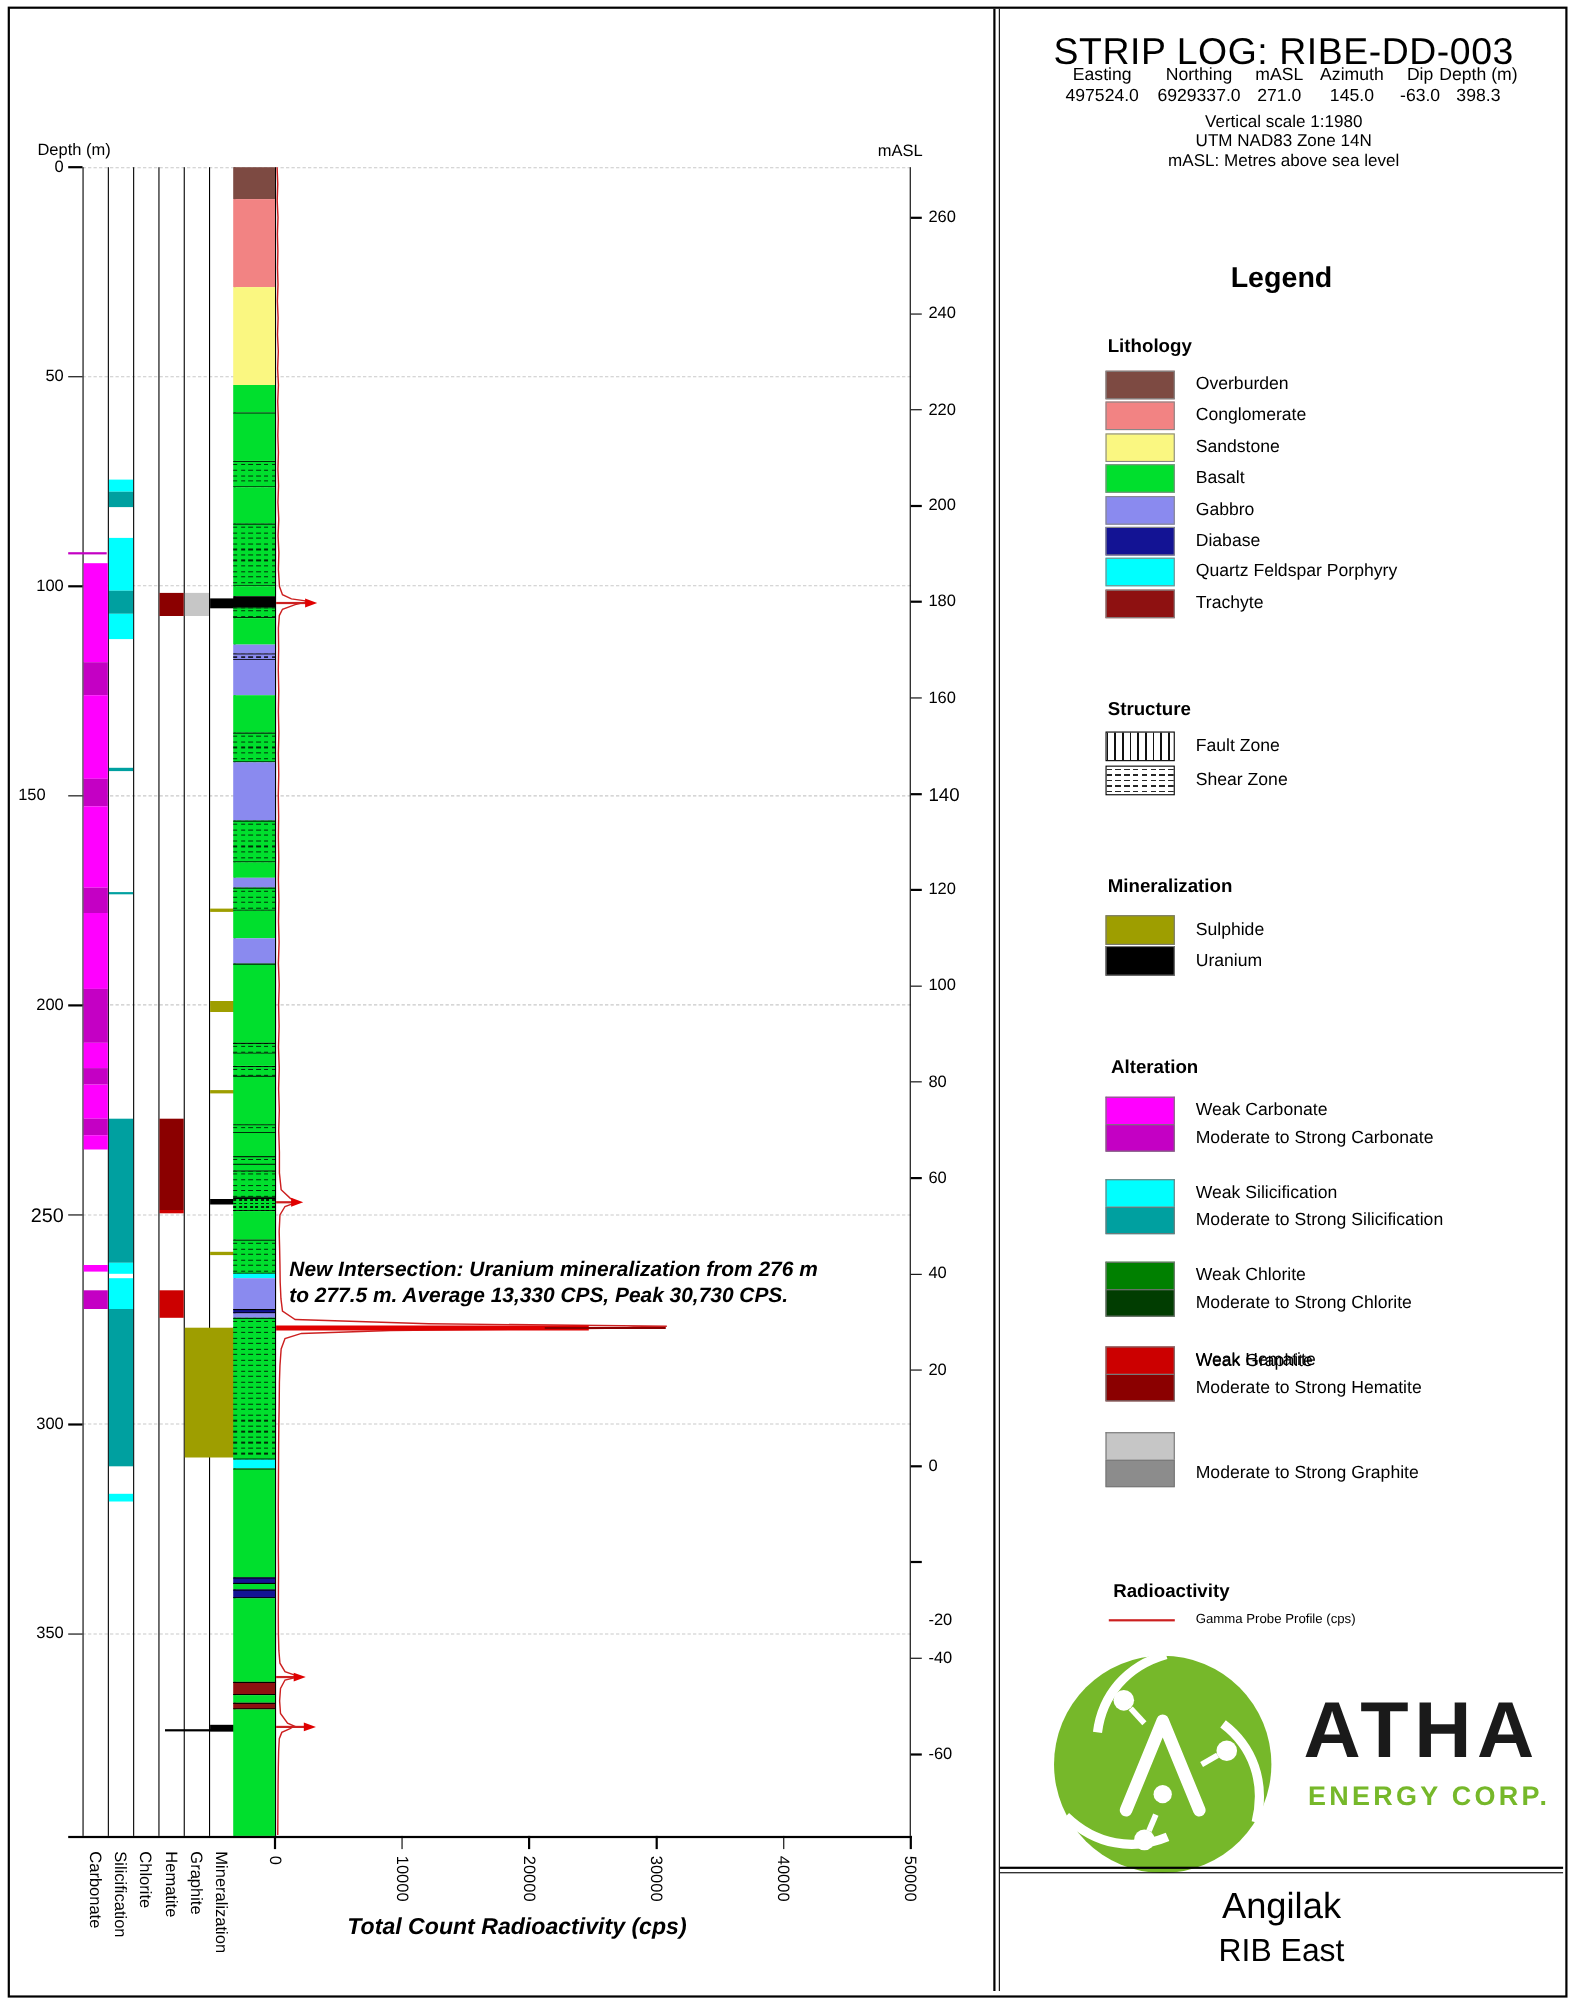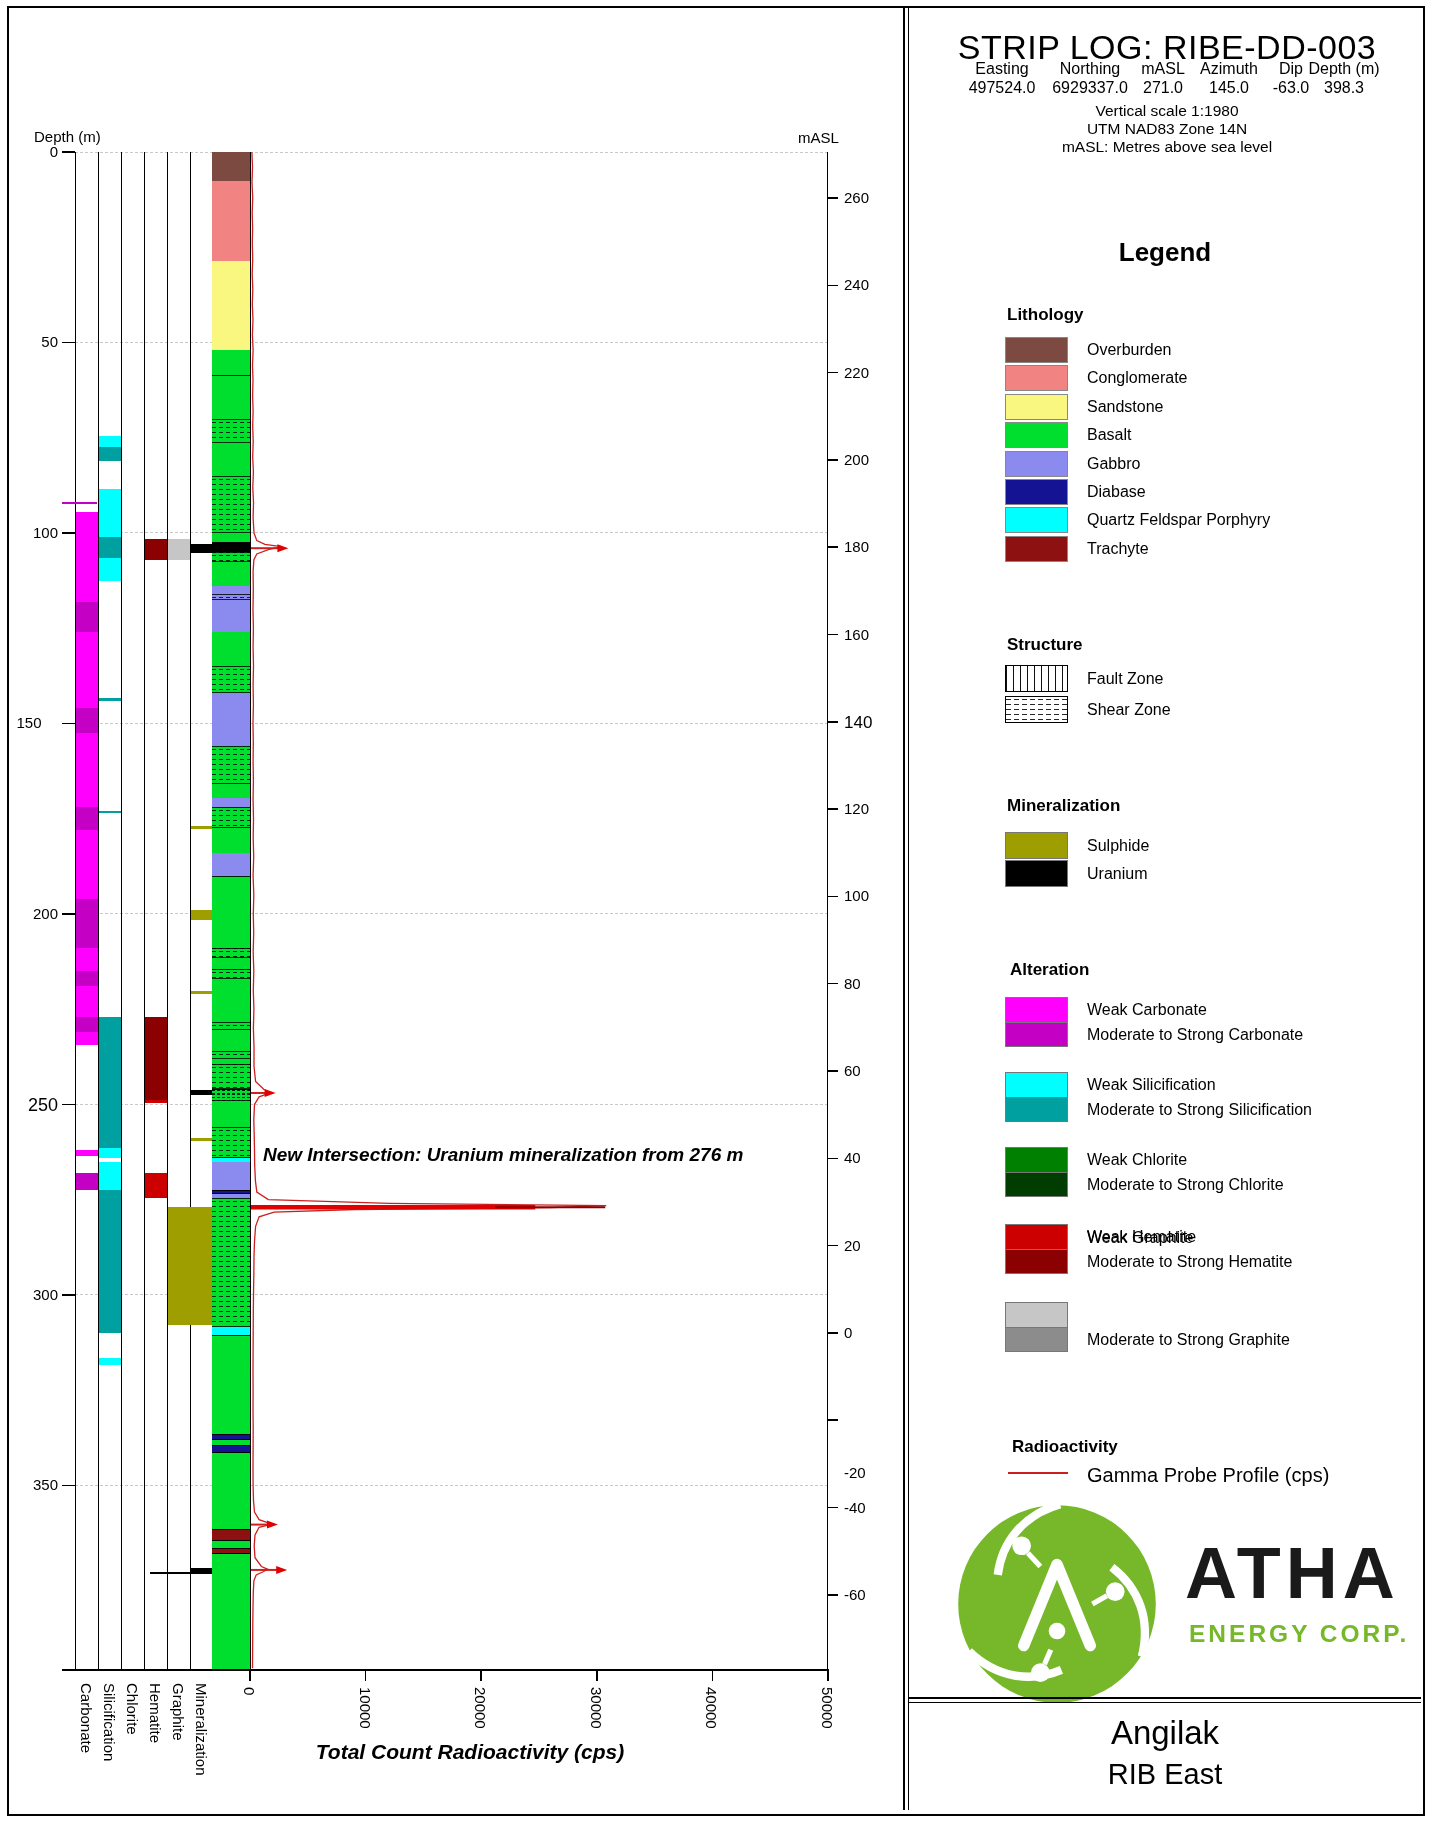--- a/index.html
+++ b/index.html
@@ -209,20 +209,21 @@
       <div style="left: 827.25px; top: 1669.36px; width: 1.5px; height: 12px; background: rgb(0, 0, 0); position: absolute;"></div>
       <div style="left: 819px; top: 1687.36px; font-size: 15px; position: absolute; writing-mode: vertical-rl;">50000</div>
       <div style="left: 77.5px; top: 1683.36px; font-size: 15px; position: absolute; writing-mode: vertical-rl;">Carbonate</div>
       <div style="left: 100.5px; top: 1683.36px; font-size: 15px; position: absolute; writing-mode: vertical-rl;">Silicification</div>
       <div style="left: 123.5px; top: 1683.36px; font-size: 15px; position: absolute; writing-mode: vertical-rl;">Chlorite</div>
       <div style="left: 146.5px; top: 1683.36px; font-size: 15px; position: absolute; writing-mode: vertical-rl;">Hematite</div>
       <div style="left: 169.5px; top: 1683.36px; font-size: 15px; position: absolute; writing-mode: vertical-rl;">Graphite</div>
       <div style="left: 192.5px; top: 1683.36px; font-size: 15px; position: absolute; writing-mode: vertical-rl;">Mineralization</div>
       <div class="ann" style="left: 263px; top: 1143px; position: absolute;">
         <div>New Intersection: Uranium mineralization from 276 m</div>
+        <div>to 277.5 m. Average 13,330 CPS, Peak 30,730 CPS.</div>
       </div>
     </div>
   <svg id="gamma-svg" class="abs" style="left:0;top:0;pointer-events:none;" width="1433" height="1821">
       <polyline points="251.9,152.0 252.5,167.2 252.0,182.5 252.7,197.7 252.2,213.0 252.6,228.2 252.3,243.4 252.7,258.7 252.2,273.9 252.8,289.1 252.3,304.4 253.0,319.6 252.4,334.9 253.1,350.1 252.5,365.3 253.0,380.6 252.6,395.8 253.1,411.1 252.7,426.3 253.2,441.5 252.7,456.8 253.4,472.0 252.8,487.2 253.5,502.5 253.1,517.7 254.0,533.0 256.8,540.6 264.9,544.4 281.1,546.7 268.3,549.7 256.8,553.9 253.9,559.6 253.1,571.1 253.3,590.1 253.0,609.2 253.4,628.2 253.1,647.2 253.5,666.3 253.1,685.3 253.4,704.4 253.0,723.4 253.3,742.5 253.1,761.5 253.4,780.6 253.1,799.6 253.5,818.7 253.2,837.7 253.7,856.8 253.1,875.8 253.8,894.9 253.3,913.9 253.7,933.0 253.2,952.0 253.8,971.1 253.3,990.1 253.9,1009.2 253.4,1028.2 254.0,1047.3 254.0,1066.3 255.6,1081.5 263.7,1089.2 269.5,1093.0 259.1,1096.8 254.5,1104.4 253.8,1119.6 254.2,1134.9 254.5,1150.1 254.7,1165.4 255.4,1180.6 256.8,1192.0 268.3,1199.6 389.7,1203.4 606.2,1205.7 551.6,1207.6 355.0,1209.5 274.1,1212.2 259.1,1216.8 255.6,1226.3 254.5,1241.5 254.0,1256.8 253.8,1275.8 253.5,1294.9 253.3,1313.9 253.2,1333.0 253.1,1352.0 253.0,1371.1 253.1,1390.1 253.0,1409.2 253.2,1428.2 253.1,1447.3 253.0,1466.3 253.1,1485.4 253.5,1500.6 254.5,1512.0 259.1,1519.6 271.8,1524.2 259.1,1527.3 255.0,1534.9 254.2,1546.3 255.0,1557.7 261.4,1566.5 267.5,1569.2 263.7,1571.5 256.2,1574.9 253.9,1580.6 253.3,1592.0 253.0,1607.3 252.8,1622.5 252.7,1637.7 252.6,1653.0 252.5,1668.2" fill="none" stroke="#CC2020" stroke-width="1.3"></polyline>
       <line x1="251" y1="548.1984" x2="278.368" y2="548.1984" stroke="#CC2020" stroke-width="2"></line>
       <polygon points="288.368,548.1984 277.368,544.1984 277.368,552.1984" fill="#E00000"></polygon>
       <line x1="251" y1="1092.9712" x2="265.652" y2="1092.9712" stroke="#CC2020" stroke-width="2"></line>
       <polygon points="275.652,1092.9712 264.652,1088.9712 264.652,1096.9712" fill="#E00000"></polygon>
       <line x1="251" y1="1207.2592" x2="535.2388000000001" y2="1207.2592" stroke="#E00000" stroke-width="4.5"></line>
       <line x1="495.2388000000001" y1="1207.2592" x2="605.2388000000001" y2="1207.2592" stroke="#8B0000" stroke-width="2"></line>
@@ -307,21 +308,21 @@
       <div class="swatch" style="left: 1005px; top: 1249px; height: 25px; background: rgb(139, 0, 0);"></div>
       <div class="leglabel" style="top: 1237px;">Weak Hematite</div>
       <div class="leglabel" style="top: 1262px;">Moderate to Strong Hematite</div>
       <div class="swatch" style="left: 1005px; top: 1302px; height: 25px; background: rgb(198, 198, 198); border-bottom: none;"></div>
       <div class="swatch" style="left: 1005px; top: 1327px; height: 25px; background: rgb(140, 140, 140);"></div>
       <div class="leglabel" style="top: 1238px;">Weak Graphite</div>
       <div class="leglabel" style="top: 1340px;">Moderate to Strong Graphite</div>
     </div>
   <div class="abs bold" style="left:1012px;top:1437px;font-size:17px;">Radioactivity</div>
   <div class="abs" style="left:1008px;top:1472px;width:60px;height:2px;background:#CC2020;"></div>
-  <div class="abs" style="left:1087px;top:1464px;font-size:20px;white-space:nowrap;">Gamma Probe Profile (cps)</div>
+  <div class="abs" style="left:1087px;top:1464px;font-size:12px;white-space:nowrap;">Gamma Probe Profile (cps)</div>
 
   <svg class="abs" style="left:953px;top:1500px;" width="208" height="208" viewBox="0 0 200 200">
     <circle cx="100" cy="100" r="95" fill="#76B82A"></circle>
     <g stroke="#fff" stroke-width="8" fill="none">
       <g>
           <path d="M103,4 C 68,14 47,40 43,72"></path>
         </g>
       <g transform="rotate(120,100,100)">
           <path d="M103,4 C 68,14 47,40 43,72"></path>
         </g>

